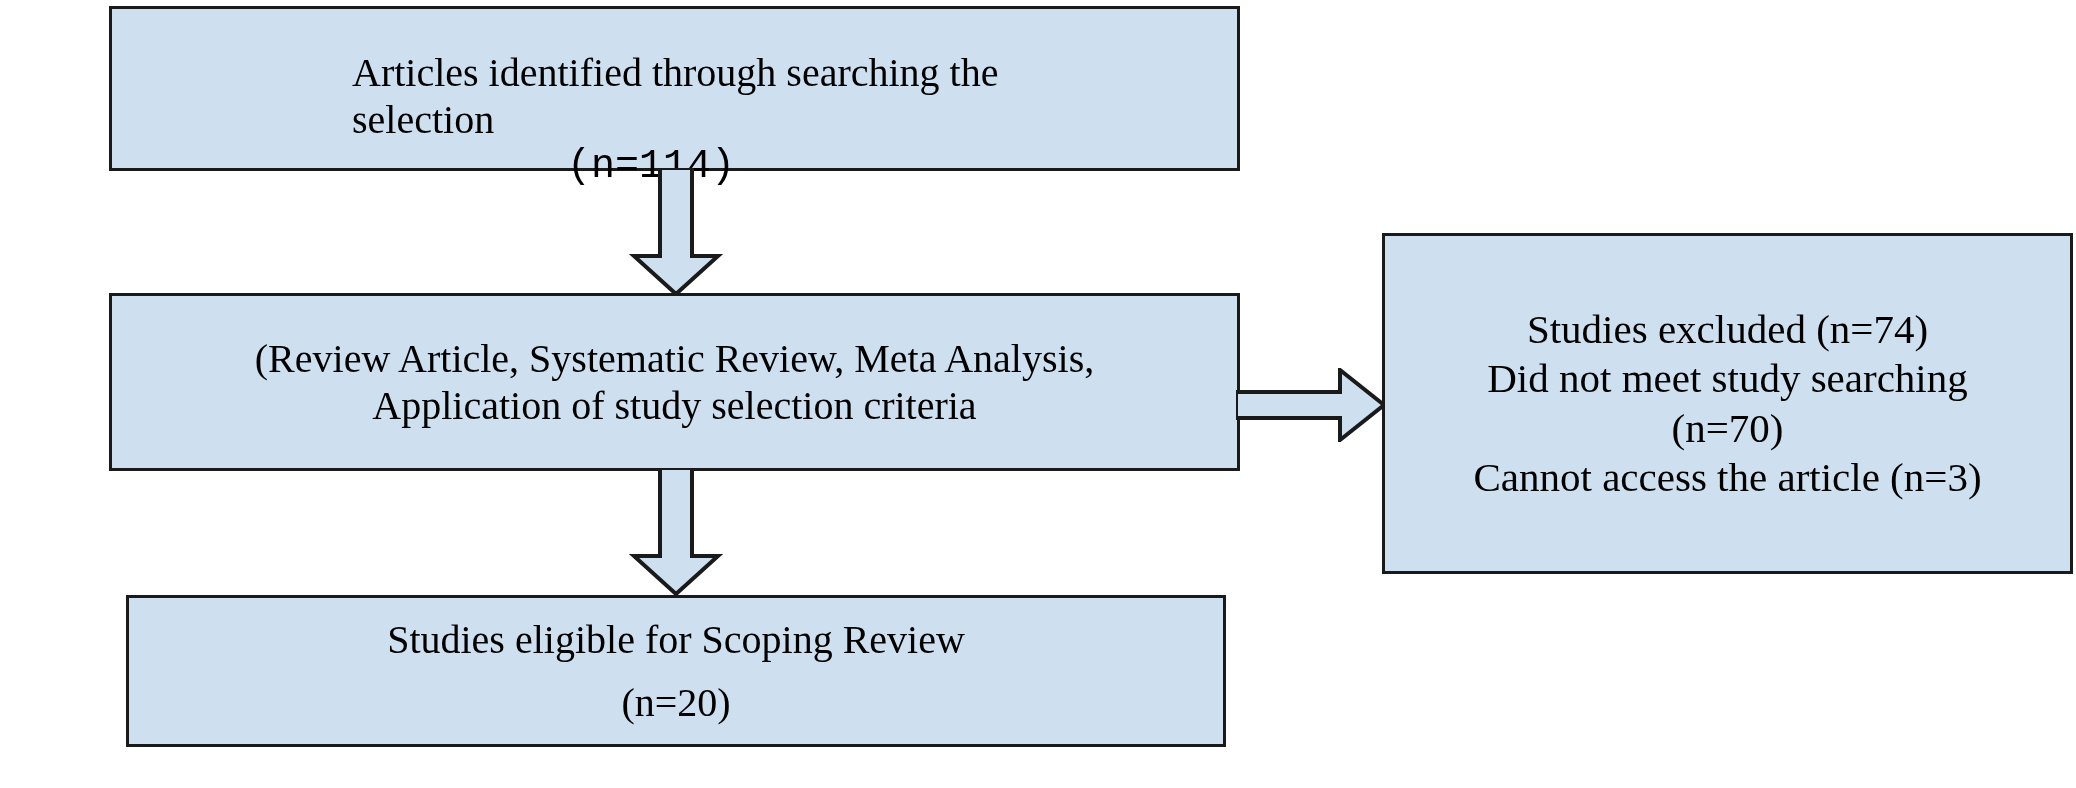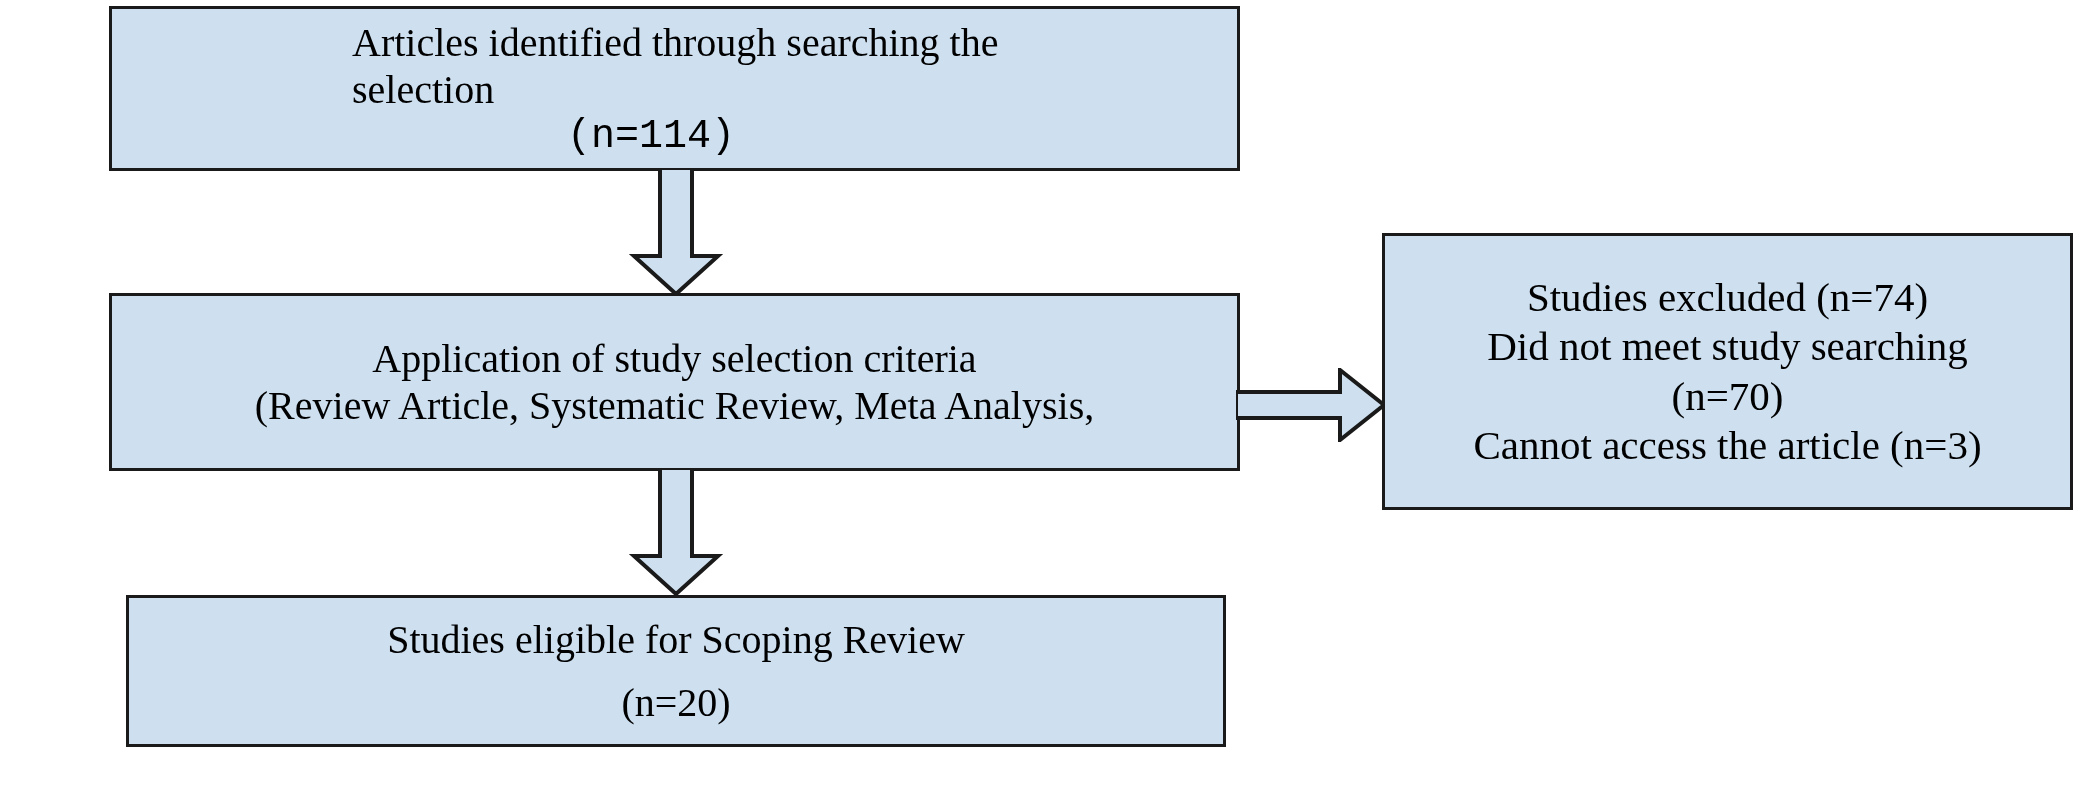--- a/index.html
+++ b/index.html
@@ -35,21 +35,21 @@
     white-space: pre;
   }
 
   
   #box-identified {
     left: 109px;
     top: 6px;
     width: 1131px;
     height: 165px;
     justify-content: flex-start;
-    padding-top: 10px;
+    padding-top: 40px;
   }
   #box-identified .box-line { text-align: left; padding-left: 240px; }
   #box-identified .box-line.centered { text-align: left; padding-left: 455px; font-family: Liberation Mono, monospace; }
 
   
   #box-criteria {
     left: 109px;
     top: 293px;
     width: 1131px;
     height: 178px;
@@ -66,21 +66,21 @@
     justify-content: center;
     gap: 15px;
   }
   #box-eligible .box-line { text-align: center; }
 
   
   #box-excluded {
     left: 1382px;
     top: 233px;
     width: 691px;
-    height: 277px;
+    height: 341px;
     justify-content: center;
   }
   #box-excluded .box-line { text-align: center; font-size: 41px; line-height: 1.2; }
 
   
   .arrow {
     position: absolute;
   }
   .arrow svg { display: block; }
 
@@ -99,22 +99,22 @@
     <div class="box-line centered">(n=114)</div>
   </div>
 
   <div class="arrow" id="arrow-down-1">
     <svg width="96" height="128" viewBox="0 0 96 128">
       <polygon points="32,0 64,0 64,88 90,88 48,126 6,88 32,88" fill="#cee0f0" stroke="#1a1a1a" stroke-width="4" stroke-linejoin="miter"></polygon>
     </svg>
   </div>
 
   <div class="box" id="box-criteria">
+    <div class="box-line">(Review Article, Systematic Review, Meta Analysis,</div>
     <div class="box-line">Application of study selection criteria</div>
-    <div class="box-line">(Review Article, Systematic Review, Meta Analysis,</div>
   </div>
 
   <div class="arrow" id="arrow-right-1">
     <svg width="150" height="74" viewBox="0 0 150 74">
       <polygon points="0,24 104,24 104,2 148,37 104,72 104,50 0,50" fill="#cee0f0" stroke="#1a1a1a" stroke-width="4" stroke-linejoin="miter"></polygon>
     </svg>
   </div>
 
   <div class="box" id="box-excluded">
     <div class="box-line">Studies excluded (n=74)</div>

